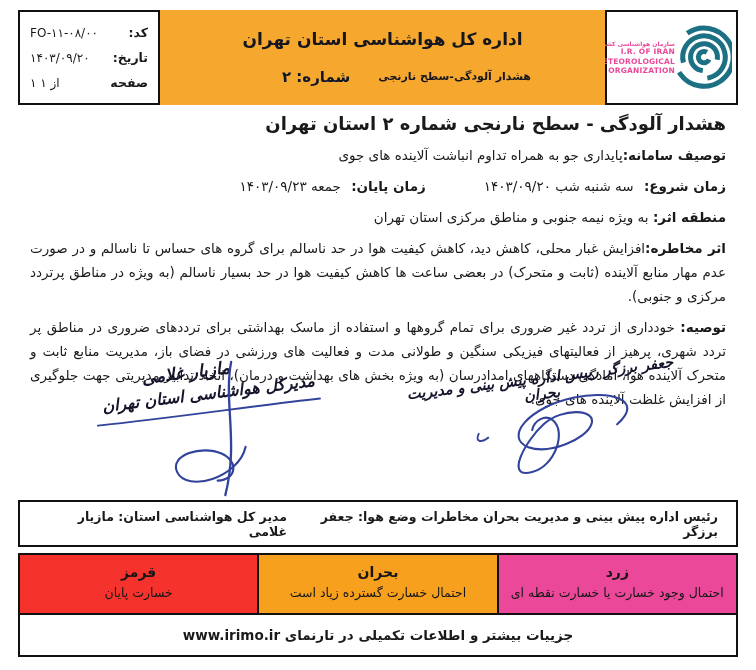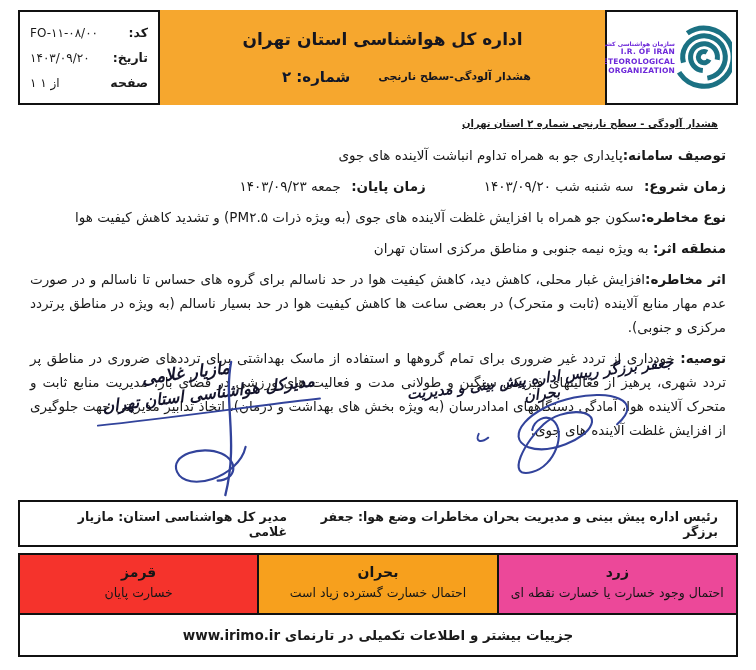--- a/index.html
+++ b/index.html
@@ -21,21 +21,21 @@
   .alert-number{font-size:15px;font-weight:bold;color:#0f172a;margin-right:28px;}
   .logo-box{width:133px;box-sizing:border-box;border:2px solid #111;background:#fff;
             display:flex;align-items:center;justify-content:flex-end;padding:4px 4px 4px 2px;direction:ltr;}
   .logo-text{display:flex;flex-direction:column;align-items:flex-end;text-align:right;
              line-height:1.25;margin-right:1px;}
   .logo-fa{font-size:6px;font-weight:bold;}
   .logo-en{font-size:7.5px;font-weight:bold;letter-spacing:.2px;}
 
   
   .content{position:absolute;top:113px;right:30px;left:30px;direction:rtl;text-align:right;}
-  .content .heading{font-size:10px;font-weight:bold;margin:0 8px 8px 0;line-height:22px;text-decoration:underline;}
+  .content .heading{font-size:18px;font-weight:bold;margin:0 0 8px 0;line-height:22px;}
   .row{margin:0 0 7px 0;font-size:13.5px;line-height:24px;}
   .row b{font-weight:bold;}
   .para{text-align:justify;}
   .time-row{display:flex;gap:58px;}
   .time-group b{margin-left:6px;}
 
   
   .sig-area{position:absolute;top:358px;left:30px;right:30px;height:138px;}
   .sig{position:absolute;}
   .sig-right{right:35px;top:12px;width:300px;}
@@ -67,21 +67,21 @@
                justify-content:center;font-size:13.5px;font-weight:bold;direction:rtl;}
 </style>
 </head>
 <body>
 
 <div class="page">
 
   <div class="header" dir="rtl">
 
     <div class="logo-box">
-      <div class="logo-text" style="color: #6d28d9; text-align: right;">
+      <div class="logo-text" style="color: #ec4899; text-align: right;">
         <span class="logo-fa">سازمان هواشناسی کشور</span>
         <span class="logo-en">I.R. OF IRAN</span>
         <span class="logo-en">METEOROLOGICAL</span>
         <span class="logo-en">ORGANIZATION</span>
       </div>
       <span style="color: rgb(27, 113, 131);">
         <svg width="56" height="80" viewBox="0 0 100 140" fill="none">
           <g stroke="currentColor" stroke-width="9" fill="none">
             <circle cx="50" cy="72" r="10" stroke-dasharray="47 16" transform="rotate(25 50 72)"></circle>
             <circle cx="50" cy="72" r="24" stroke-dasharray="115 36" transform="rotate(95 50 72)"></circle>
@@ -127,23 +127,20 @@
       <span class="time-group">
         <b>زمان شروع:</b>
         <span>سه شنبه شب ۱۴۰۳/۰۹/۲۰</span>
       </span>
       <span class="time-group">
         <b>زمان پایان:</b>
         <span>جمعه ۱۴۰۳/۰۹/۲۳</span>
       </span>
     </p>
 
-    <p class="row para">
-      <b>نوع مخاطره:</b><span>سکون جو همراه با افزایش غلظت آلاینده های جوی (به ویژه ذرات PM۲.۵) و تشدید کاهش کیفیت هوا</span>
-    </p>
 
     <p class="row">
       <b>منطقه اثر:</b> <span>به ویژه نیمه جنوبی و مناطق مرکزی استان تهران</span>
     </p>
 
     <p class="row para">
       <b>اثر مخاطره:</b><span>افزایش غبار محلی، کاهش دید، کاهش کیفیت هوا در حد ناسالم برای گروه های حساس تا ناسالم و در صورت عدم مهار منابع آلاینده (ثابت و متحرک) در بعضی ساعت ها کاهش کیفیت هوا در حد بسیار ناسالم (به ویژه در مناطق پرتردد مرکزی و جنوبی).</span>
     </p>
 
     <p class="row para">

